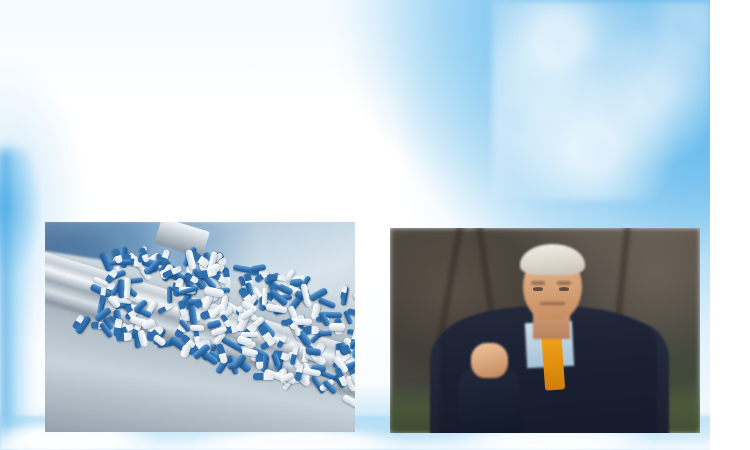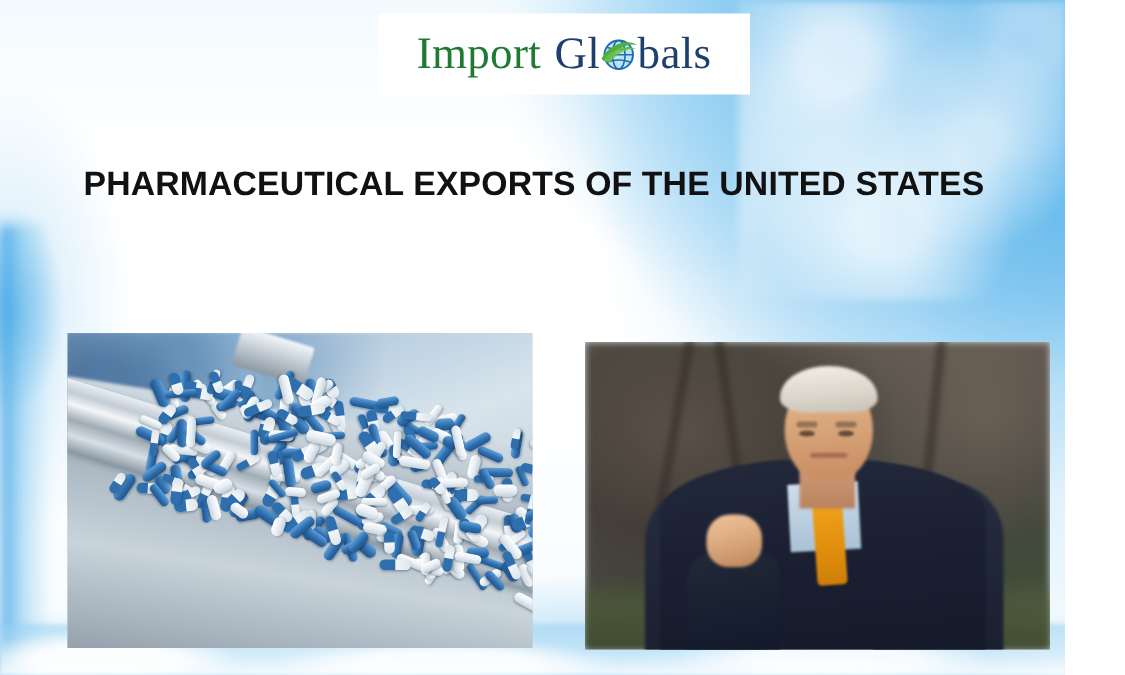--- a/index.html
+++ b/index.html
@@ -325,35 +325,21 @@
 <body>
 
 <div id="slide">
 
   <div class="bg-base"></div>
   <div class="bg-speckle-tr"></div>
   <div class="bg-left-strip"></div>
   <div class="bg-bottom-band"></div>
   <div class="bg-right-margin"></div>
 
-  <div id="logo-box">
-    <span class="logo-text"><span class="logo-import">Import</span><span style="display:inline-block;width:9px"></span><span class="logo-gl">Gl</span><span class="logo-globe">
-        <svg viewBox="0 0 50 50" xmlns="http://www.w3.org/2000/svg">
-          <circle cx="25" cy="25" r="19" fill="#bfe3f5" stroke="#1f6fae" stroke-width="2.6"></circle>
-          <ellipse cx="25" cy="25" rx="8.5" ry="19" fill="none" stroke="#1f6fae" stroke-width="2.2"></ellipse>
-          <line x1="6" y1="25" x2="44" y2="25" stroke="#1f6fae" stroke-width="2.2"></line>
-          <path d="M9 15 Q25 21 41 15" fill="none" stroke="#1f6fae" stroke-width="1.9"></path>
-          <path d="M9 35 Q25 29 41 35" fill="none" stroke="#1f6fae" stroke-width="1.9"></path>
-          <path d="M2 30 C14 8 40 4 49 12 C40 9 20 16 12 33 C9 35 4 34 2 30 Z" fill="#4caf3f"></path>
-          <path d="M4 33 C16 16 38 12 48 17 C37 16 20 24 13 36 Z" fill="#6cc24a" opacity="0.85"></path>
-        </svg>
-      </span><span class="logo-bals">bals</span></span>
-  </div>
-
-  <div id="slide-title">PHARMACEUTICAL EXPORTS OF THE UNITED STATES</div>
+
 
   <div class="photo" id="photo-pharma-line">
     <div class="pl-bg"></div>
     <div class="pl-machine"></div>
     <div class="pl-belt"></div>
     <div class="pl-rail"></div>
     <div class="pl-railcap"></div>
     <div class="pl-caps" id="caps">
         <div class="cap blue" style="left: 72.2127%; top: 64.3354%; width: 6.4161%; height: 3.67067%; transform: rotate(-80deg);"></div>
         <div class="cap half" style="left: 24.922%; top: 39.2847%; width: 5.42439%; height: 2.93739%; transform: rotate(10deg);"></div>

